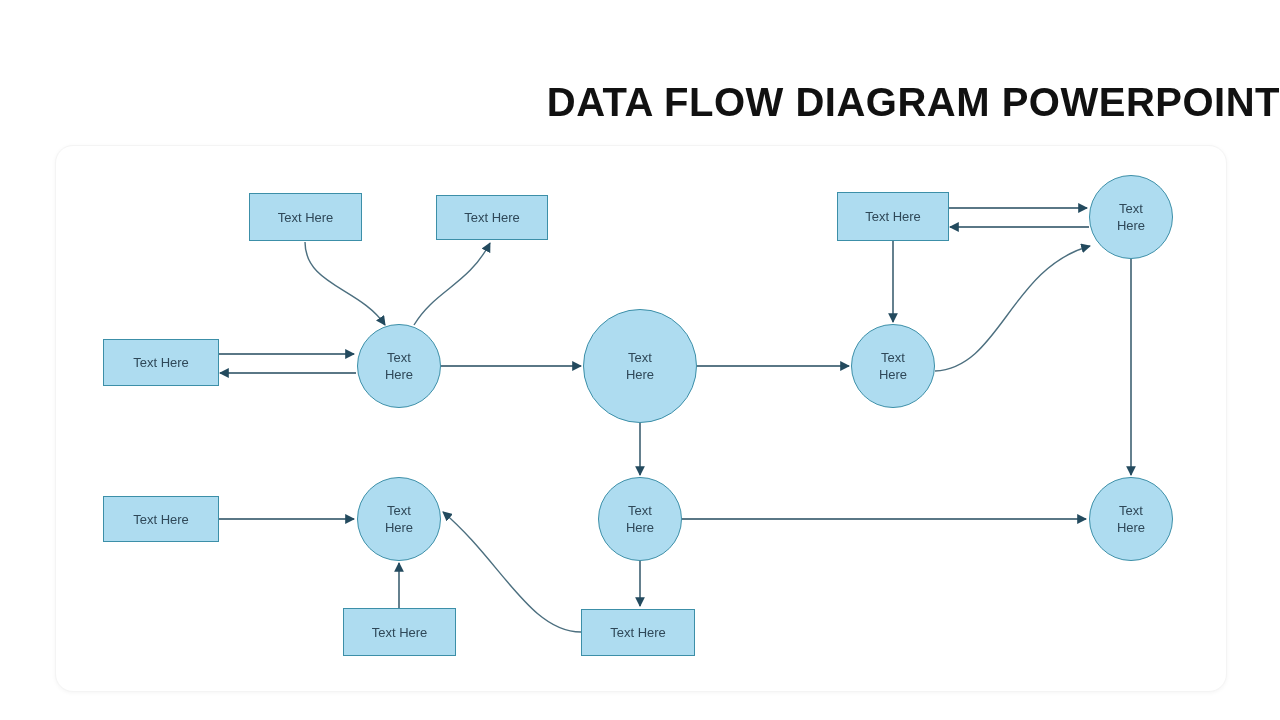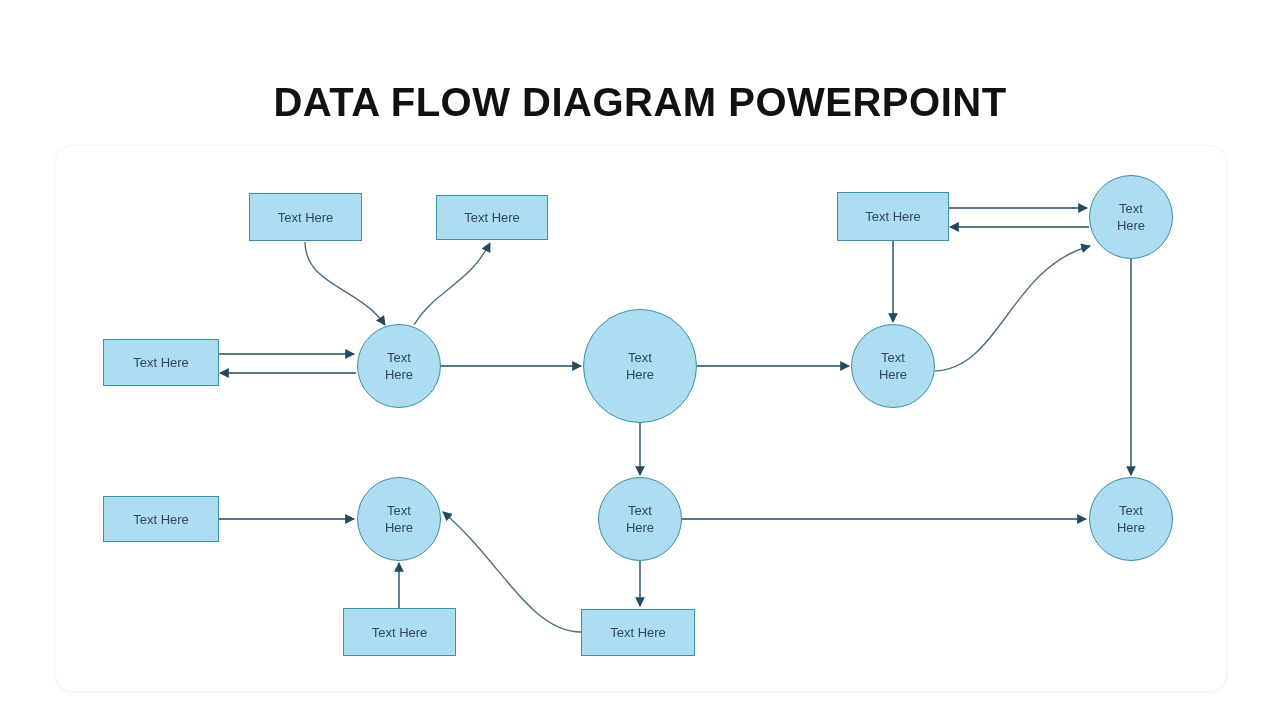--- a/index.html
+++ b/index.html
@@ -17,21 +17,21 @@
     position: relative;
     width: 1280px;
     height: 720px;
     background: #ffffff;
   }
   #title {
     position: absolute;
     left: 0;
     top: 80px;
     width: 1280px;
-    text-align: center;
+    text-align: right;
     font-family: "Liberation Sans", sans-serif;
     font-weight: bold;
     font-size: 40px;
     letter-spacing: 0.5px;
     color: #111111;
     white-space: nowrap;
   }
   #canvas-panel {
     position: absolute;
     left: 55px;

